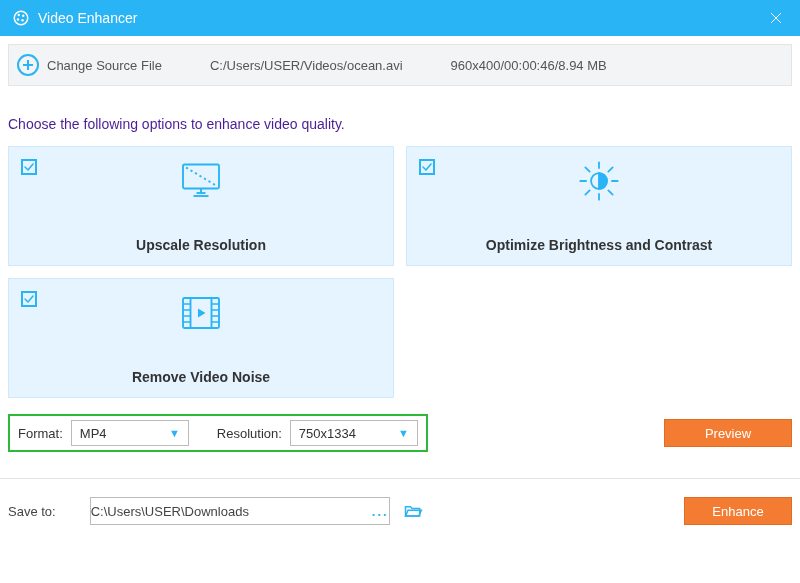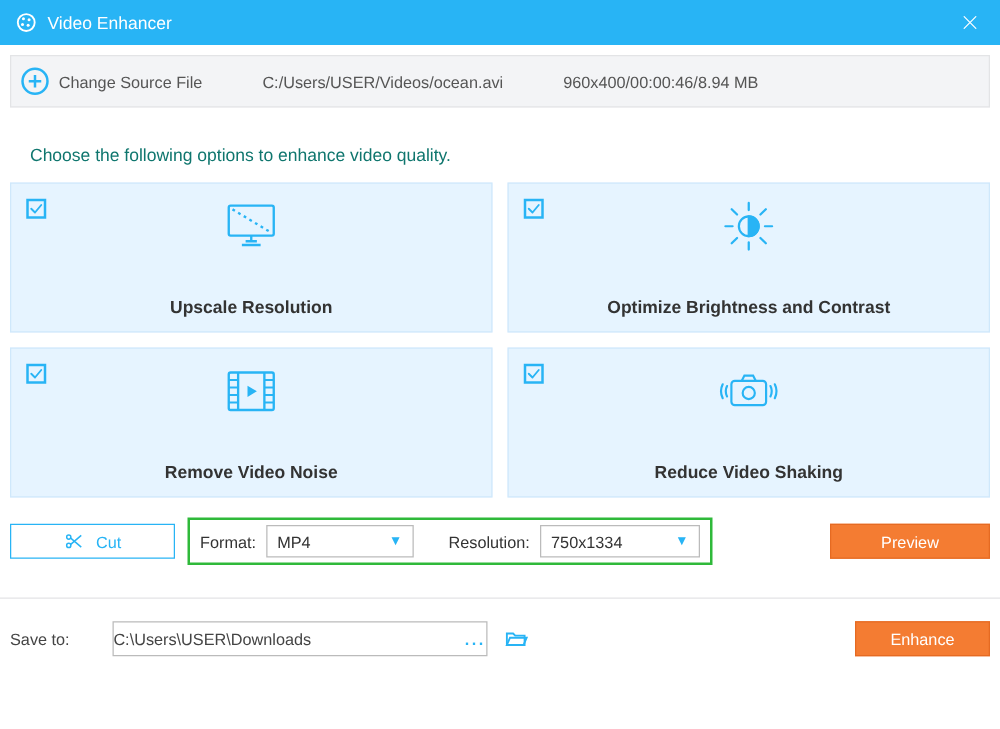--- a/index.html
+++ b/index.html
@@ -18,21 +18,21 @@
     display: flex; align-items: center; padding: 0 8px; gap: 8px; font-size: 13px; color: #555;
   }
   .sourcebar .plus { width: 22px; height: 22px; border: 2px solid #28b4f5; border-radius: 50%; position: relative; }
   .sourcebar .plus::before, .sourcebar .plus::after { content: ""; position: absolute; background: #28b4f5; }
   .sourcebar .plus::before { left: 4px; right: 4px; top: 50%; height: 2px; transform: translateY(-50%); }
   .sourcebar .plus::after  { top: 4px; bottom: 4px; left: 50%; width: 2px; transform: translateX(-50%); }
   .sourcebar .change { color: #555; cursor: pointer; }
   .sourcebar .path   { margin-left: 40px; }
   .sourcebar .meta   { margin-left: 40px; }
 
-  .instr { font-size: 14px; color: #0f766e; padding: 22px 8px 14px; margin-left: 16px; }
+  .instr { font-size: 14px; color: #4c1d95; padding: 22px 8px 14px; }
 
   .cards { display: grid; grid-template-columns: 1fr 1fr; grid-template-rows: 1fr 1fr; gap: 12px; padding: 0 8px; }
   .card {
     background: #e6f4ff; border: 1px solid #cfe8fb; height: 120px;
     position: relative; display: flex; flex-direction: column; align-items: center; justify-content: center; cursor: pointer;
     font-weight: 600; font-size: 14px; color: #333; gap: 22px;
   }
   .card .check { position: absolute; left: 12px; top: 12px; width: 16px; height: 16px; border: 2px solid #28b4f5; display:flex; align-items:center; justify-content:center; }
   .card .iconbox { width: 50px; height: 44px; display:flex; align-items:center; justify-content:center; margin-bottom: 12px; }
   .card .label { }
@@ -166,51 +166,24 @@
           <g stroke-width="2">
             <path d="M8 16 H18 M8 24 H18 M8 32 H18 M8 40 H18"></path>
             <path d="M46 16 H56 M46 24 H56 M46 32 H56 M46 40 H56"></path>
           </g>
           <path d="M28 22 L38 28 L28 34 Z" fill="#28b4f5" stroke="none"></path>
         </svg>
     </span>
     <span class="label">Remove Video Noise</span>
   </div>
 
-  <div class="card">
-    <span class="check">
-      <svg viewBox="0 0 24 24" width="12" height="12">
-          <path d="M4 12 L10 18 L20 6" stroke="#28b4f5" stroke-width="3" fill="none" stroke-linecap="round" stroke-linejoin="round"></path>
-        </svg>
-    </span>
-    <span class="iconbox">
-      <svg viewBox="0 0 72 56" width="54" height="42" fill="none" stroke="#28b4f5" stroke-width="2.5" stroke-linecap="round">
-          <rect x="16" y="16" width="40" height="28" rx="4"></rect>
-          <path d="M28 16 L31 10 H41 L44 16"></path>
-          <circle cx="36" cy="30" r="7"></circle>
-          <path d="M6 20 Q2 28 6 36"></path>
-          <path d="M11 22 Q8 28 11 34"></path>
-          <path d="M66 20 Q70 28 66 36"></path>
-          <path d="M61 22 Q64 28 61 34"></path>
-        </svg>
-    </span>
-    <span class="label">Reduce Video Shaking</span>
-  </div>
 
 </div>
 
 <div class="toolsrow">
-  <div class="cutbtn">
-    <svg viewBox="0 0 24 24" width="16" height="16" fill="none" stroke="#28b4f5" stroke-width="1.8">
-        <circle cx="6" cy="7" r="2.5"></circle>
-        <circle cx="6" cy="17" r="2.5"></circle>
-        <path d="M8 8 L21 19 M8 16 L21 5"></path>
-      </svg>
-    <span>Cut</span>
-  </div>
 
   <div class="green-wrap">
     <span class="fld-label">Format:</span>
     <div class="select format">
       <span>MP4</span>
       <span class="arrow">▼</span>
     </div>
     <span style="width:16px"></span>
     <span class="fld-label">Resolution:</span>
     <div class="select res">

